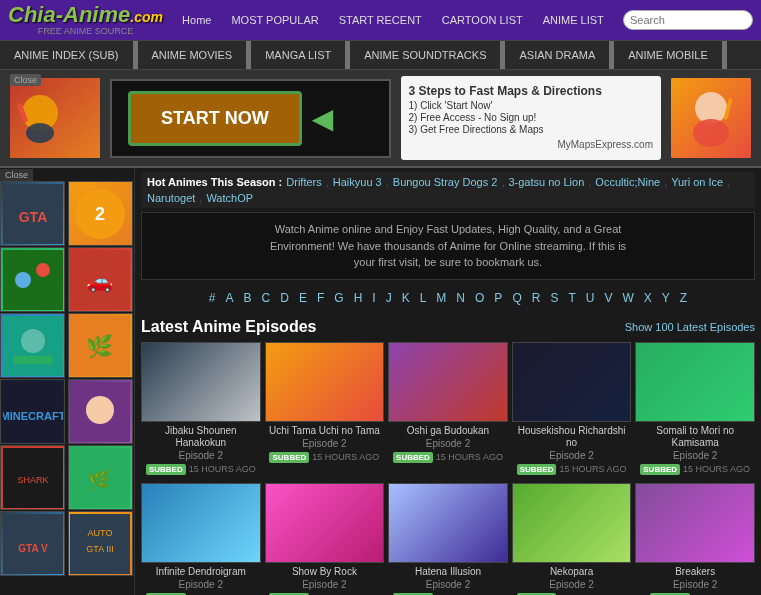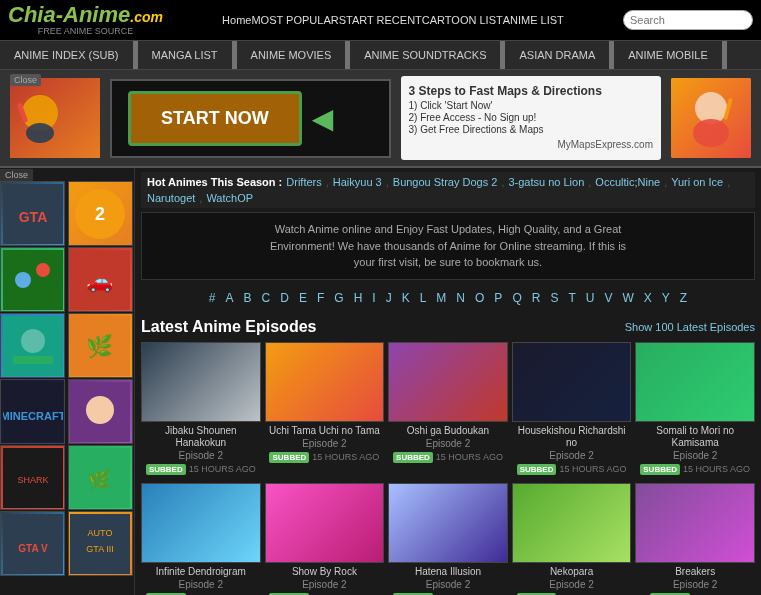--- a/index.html
+++ b/index.html
@@ -1,24 +1,24 @@
 <!DOCTYPE html>
 <html><head>
   <meta charset="utf-8">
   <style>
     * { margin: 0; padding: 0; box-sizing: border-box; }
     body { background: #1a1a1a; font-family: Arial, sans-serif; font-size: 11px; color: #ccc; width: 761px; overflow-x: hidden; }
 
     
-    #header { background: #000000; display: flex; align-items: center; padding: 4px 8px; gap: 10px; }
+    #header { background: #4c1d95; display: flex; align-items: center; padding: 4px 8px; gap: 10px; }
     #logo-area { display: flex; flex-direction: column; }
     #logo-text { font-size: 22px; font-weight: bold; color: #8bc34a; font-style: italic; text-shadow: 1px 1px 2px #000; line-height: 1; }
     #logo-text span { color: #ffcc00; }
     #logo-sub { font-size: 9px; color: #888; text-align: center; }
-    #nav-links { display: flex; gap: 0; align-items: center; flex: 1; justify-content: center; }
+    #nav-links { display: flex; gap: 20px; align-items: center; flex: 1; justify-content: center; }
     .nav-link { color: #ddd; font-size: 11px; cursor: pointer; }
     #search-box { background: #fff; border: 1px solid #aaa; border-radius: 10px; padding: 3px 6px; font-size: 11px; width: 130px; color: #999; }
 
     
     #main-nav { background: #2a2a2a; display: flex; border-top: 1px solid #444; border-bottom: 1px solid #444; }
     .main-nav-item { color: #ccc; font-size: 11px; padding: 8px 14px; cursor: pointer; border-right: 5px solid #737373; }
 
     
     #banner { background: #333; display: flex; align-items: center; padding: 6px 10px; gap: 10px; position: relative; border-bottom: 2px solid #555; }
     #banner-close { position: absolute; top: 4px; left: 10px; font-size: 9px; color: #aaa; background: #555; padding: 1px 4px; border-radius: 2px; cursor: pointer; }
@@ -108,22 +108,22 @@
     <span class="nav-link">MOST POPULAR</span>
     <span class="nav-link">START RECENT</span>
     <span class="nav-link">CARTOON LIST</span>
     <span class="nav-link">ANIME LIST</span>
   </div>
   <input type="text" id="search-box" placeholder="Search" style="">
 </div>
 
 <div id="main-nav">
   <div class="main-nav-item">ANIME INDEX (SUB)</div>
+  <div class="main-nav-item">ANIME MOVIES</div>
   <div class="main-nav-item">MANGA LIST</div>
-  <div class="main-nav-item">ANIME MOVIES</div>
   <div class="main-nav-item">ANIME SOUNDTRACKS</div>
   <div class="main-nav-item">ASIAN DRAMA</div>
   <div class="main-nav-item">ANIME MOBILE</div>
 </div>
 
 <div id="banner">
   <span id="banner-close">Close</span>
   <div id="banner-anime-left">
 
     <svg width="90" height="80" viewBox="0 0 90 80">

